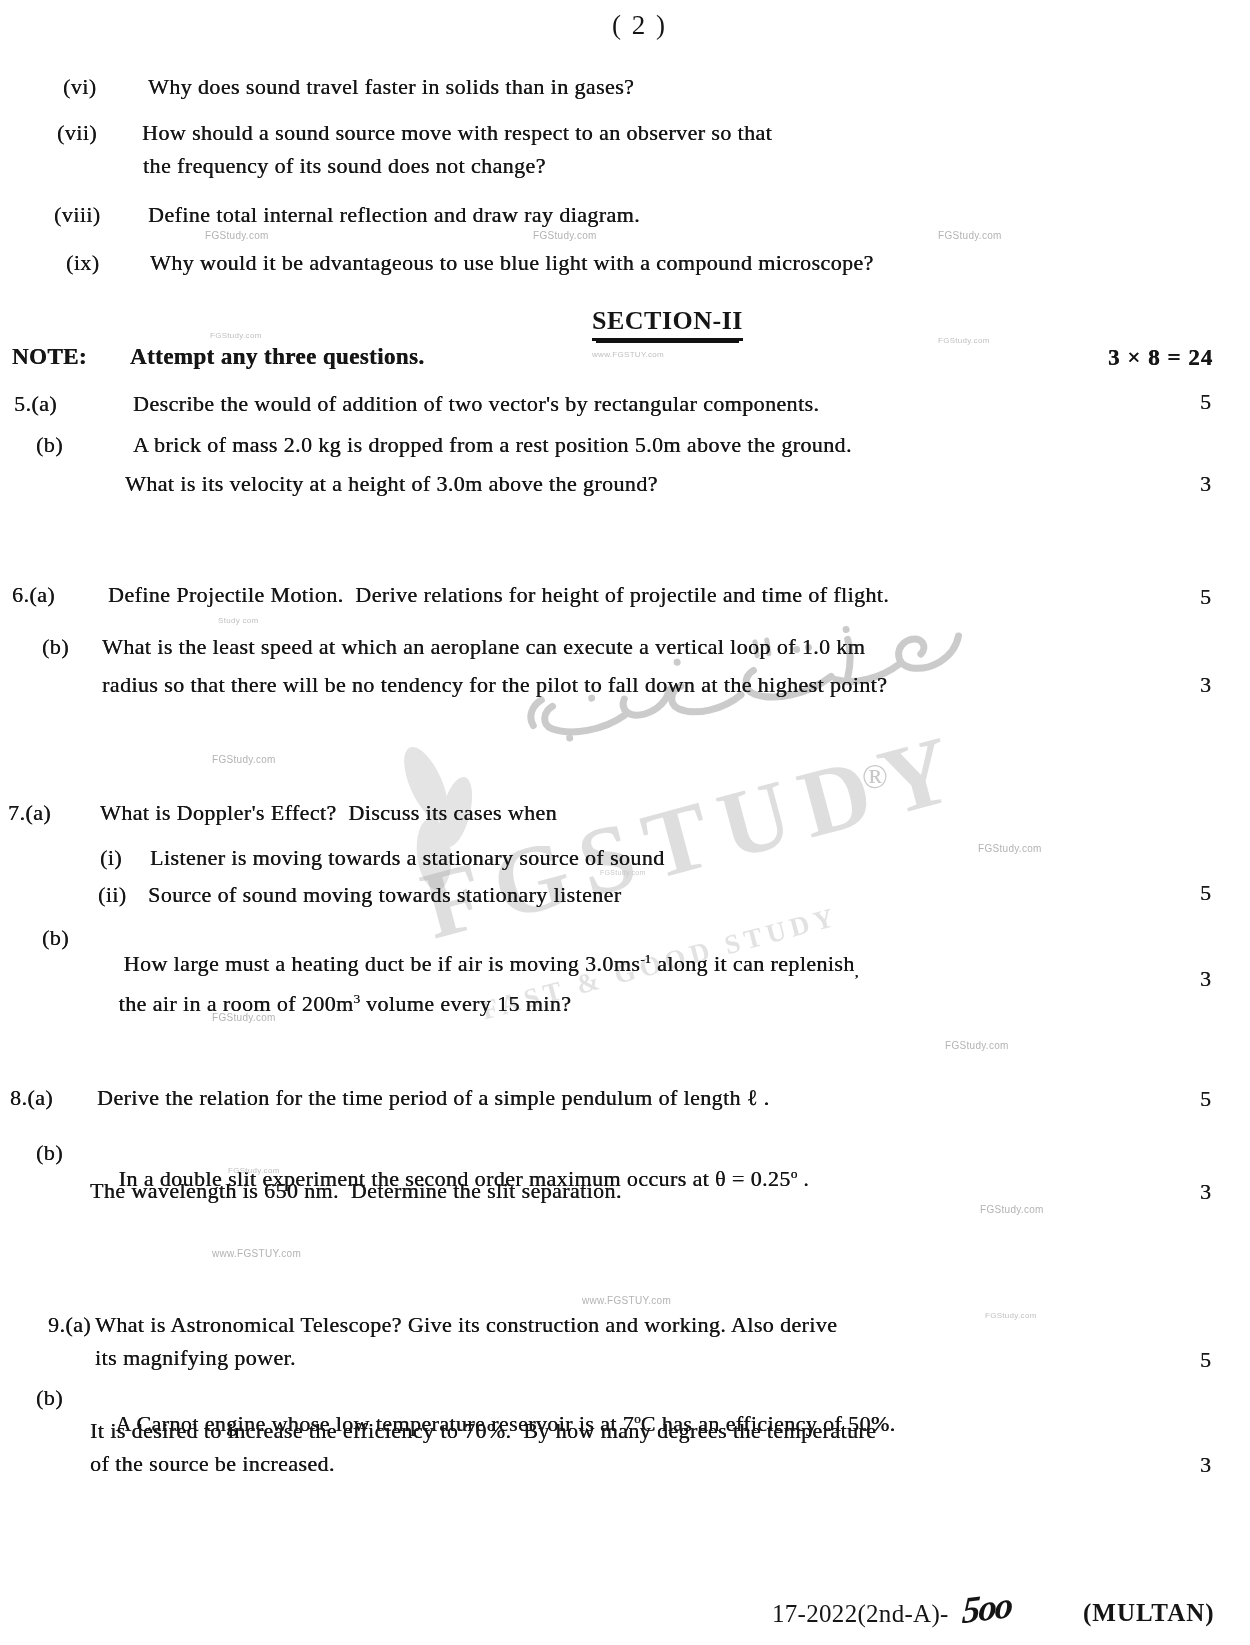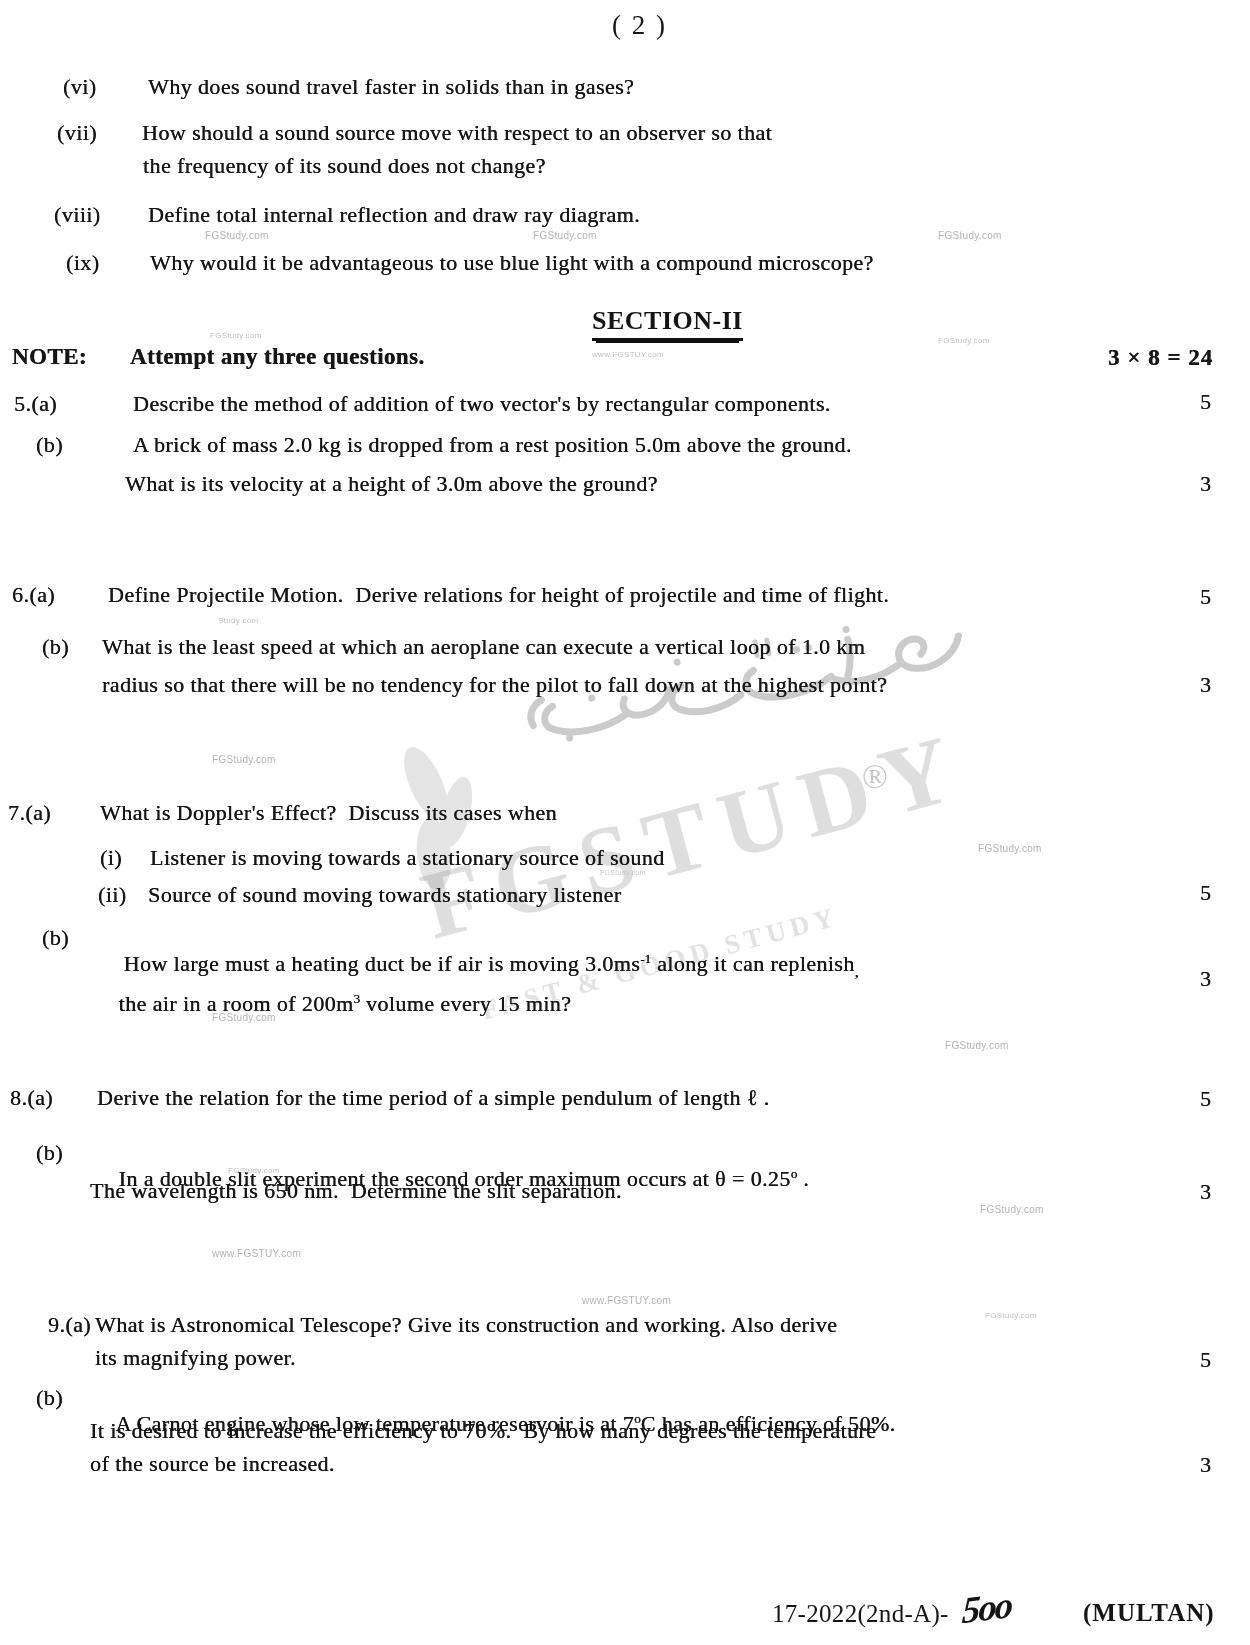--- a/index.html
+++ b/index.html
@@ -138,21 +138,21 @@
 
   <span class="wm wm-sm" style="left:210px;top:331px;">FGStudy.com</span>
   <span class="wm wm-sm" style="left:592px;top:350px;">www.FGSTUY.com</span>
   <span class="wm wm-sm" style="left:938px;top:336px;">FGStudy.com</span>
 
   <span class="t b" style="left:12px;top:344px;font-size:23px;">NOTE:</span>
   <span class="t b" style="left:130px;top:344px;font-size:23px;">Attempt any three questions.</span>
   <span class="t b" style="left:1108px;top:345px;font-size:23px;letter-spacing:1px;">3 × 8 = 24</span>
 
   <span class="t" style="left:14px;top:391px;">5.(a)</span>
-  <span class="t" style="left:133px;top:391px;">Describe the method of addition of two vector's by rectangular components.</span>
+  <span class="t" style="left:133px;top:391px;">Describe the would of addition of two vector's by rectangular components.</span>
   <span class="marks" style="left:1200px;top:389px;">5</span>
 
   <span class="t" style="left:36px;top:432px;">(b)</span>
   <span class="t" style="left:133px;top:432px;">A brick of mass 2.0 kg is dropped from a rest position 5.0m above the ground.</span>
   <span class="t" style="left:125px;top:471px;">What is its velocity at a height of 3.0m above the ground?</span>
   <span class="marks" style="left:1200px;top:471px;">3</span>
 
   <span class="t" style="left:12px;top:582px;">6.(a)</span>
   <span class="t" style="left:108px;top:582px;">Define Projectile Motion.  Derive relations for height of projectile and time of flight.</span>
   <span class="marks" style="left:1200px;top:584px;">5</span>

